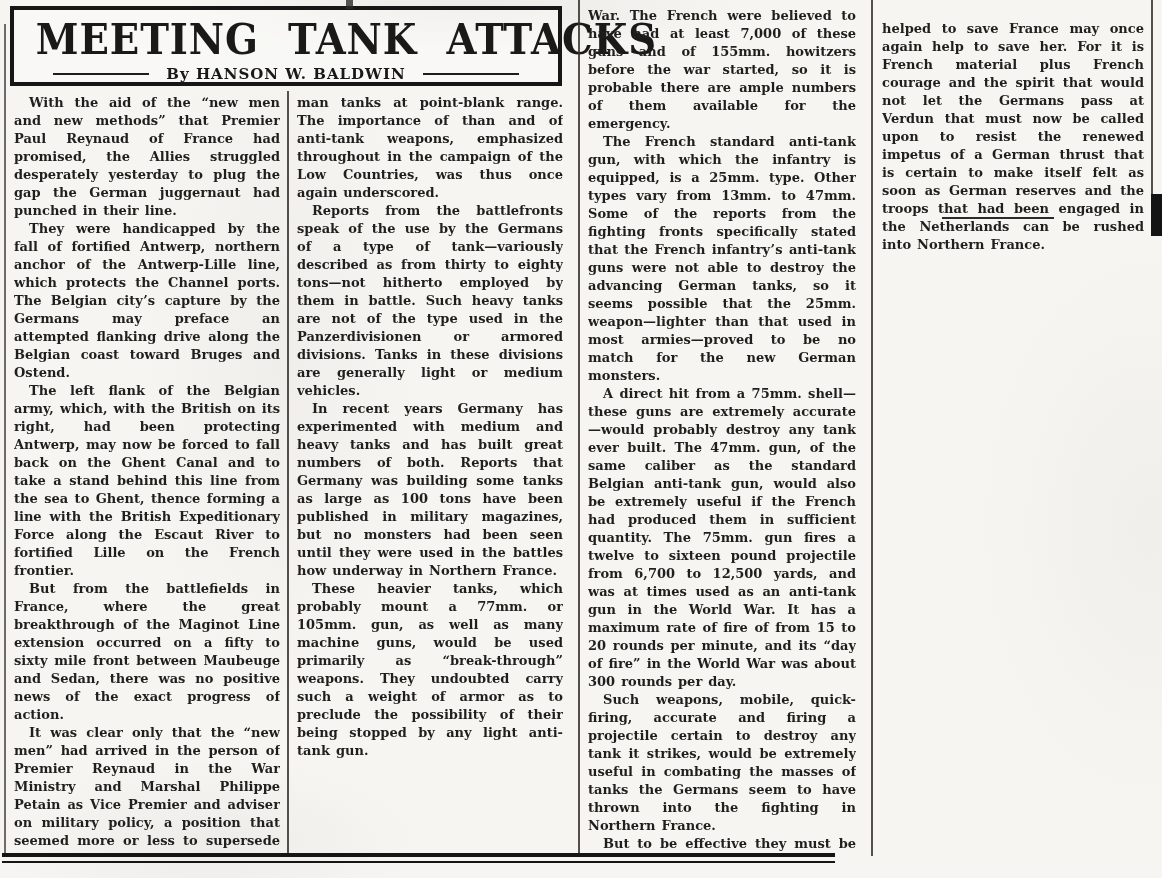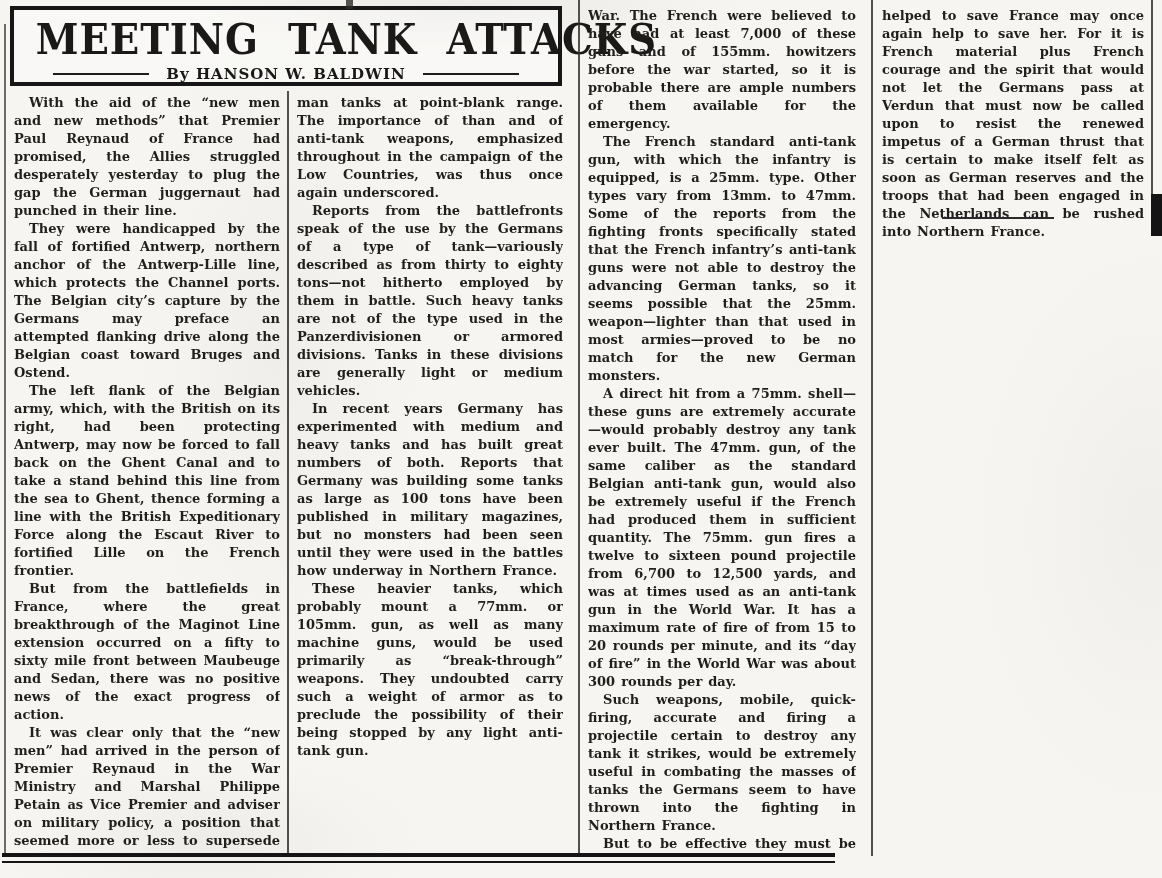--- a/index.html
+++ b/index.html
@@ -40,21 +40,21 @@
   
   .col{
     position:absolute;
     font-size:13px;font-weight:bold;line-height:18px;
     text-align:justify;overflow:hidden;
     color:#211f1d;
   }
   .col1{left:14px;top:94px;width:266px;height:757px;}
   .col2{left:297px;top:94px;width:266px;height:757px;}
   .col3{left:588px;top:7px;width:268px;height:844px;}
-  .col4{left:882px;top:7px;width:262px;height:260px;}
+  .col4{left:882px;top:20px;width:262px;height:260px;}
   .para{margin:0;text-indent:15px;word-spacing:1.5px;}
   .para.cont{text-indent:0;}
   
   .v-rule{position:absolute;width:2px;background:#36322e;opacity:0.85;}
   .v-rule-left{left:4px;top:24px;height:830px;opacity:0.7;}
   .v-rule-12{left:287px;top:91px;height:764px;}
   .v-rule-23{left:578px;top:0;height:856px;}
   .v-rule-34{left:871px;top:0;height:856px;}
   .v-rule-right{left:1151px;top:0;height:218px;}
   .bottom-rule{

